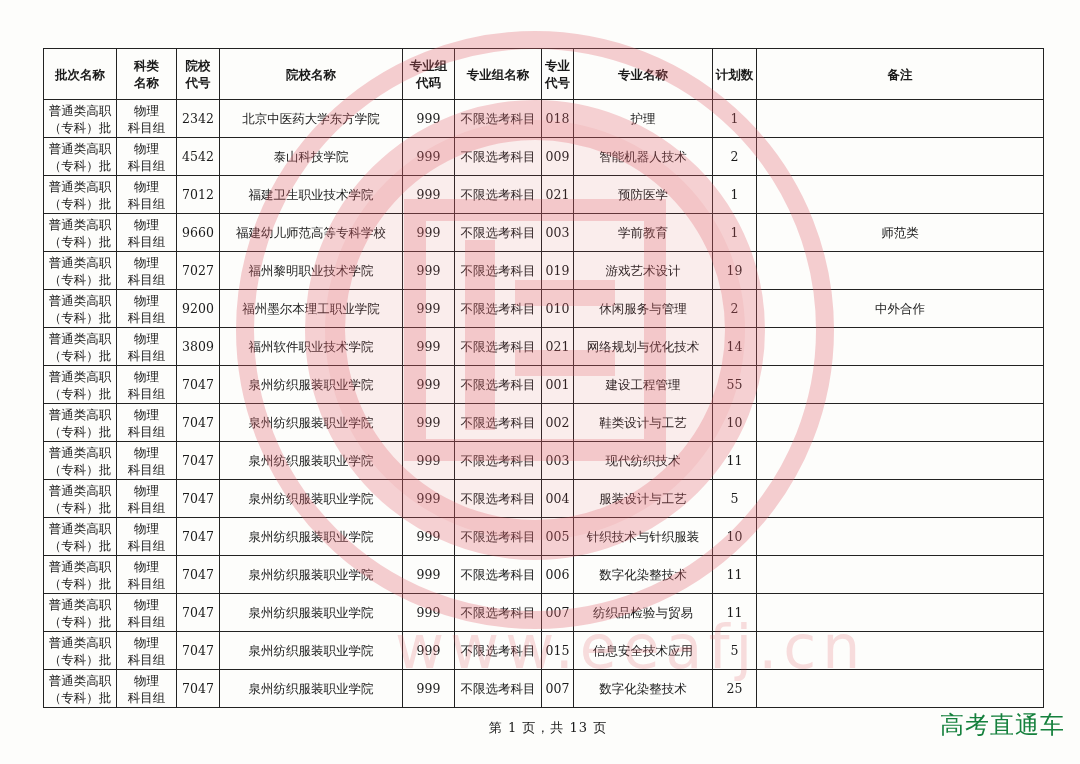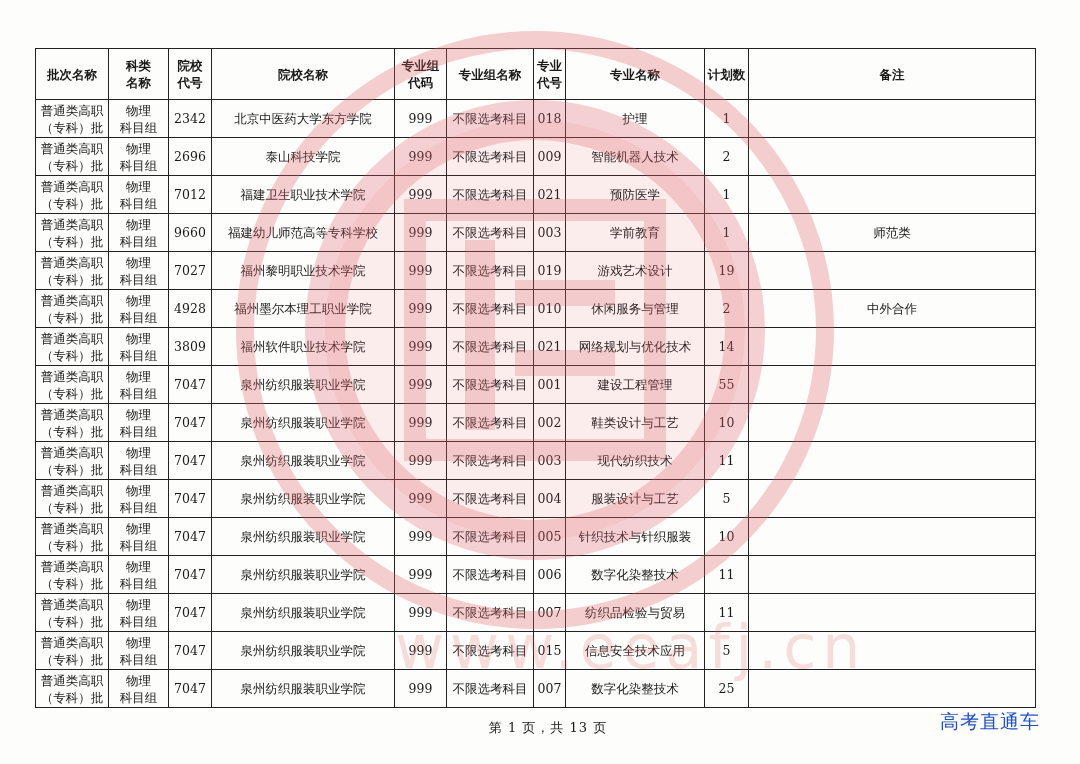--- a/index.html
+++ b/index.html
@@ -38,20 +38,21 @@
     .sheet {
       position: absolute;
       left: 35px;
       top: 48px;
       z-index: 1;
     }
     table.plan {
       border-collapse: collapse;
       table-layout: fixed;
       width: 1000px;
+      margin-left: 8px;
     }
     table.plan th, table.plan td {
       border: 1.6px solid #222;
       padding: 0;
       height: 37px;
       font-size: 12.5px;
       line-height: 17px;
       text-align: center;
       vertical-align: middle;
       overflow: hidden;
@@ -76,22 +77,22 @@
       text-align: center;
       font-size: 13px;
       letter-spacing: 1px;
       z-index: 3;
     }
     .brand {
       position: absolute;
       left: 940px;
       top: 709px;
       font-family: "DejaVu Sans", "Liberation Sans", sans-serif;
-      font-size: 19px;
-      color: #1d4ed8;
+      font-size: 24px;
+      color: #15803d;
       letter-spacing: 1px;
       z-index: 3;
     }
   </style>
 </head>
 <body>
 
 <svg class="watermark" viewBox="0 0 620 620">
   <circle cx="310" cy="310" r="290" fill="none" stroke="rgba(226,95,105,0.30)" stroke-width="18"></circle>
   <circle cx="310" cy="310" r="210" fill="rgba(226,95,105,0.10)" stroke="rgba(226,95,105,0.28)" stroke-width="40"></circle>
@@ -164,21 +165,21 @@
 
   <tr>
     <td>
             <span class="two-line">普通类高职</span>
             <span class="two-line">（专科）批</span>
           </td>
     <td>
             <span class="two-line">物理</span>
             <span class="two-line">科目组</span>
           </td>
-    <td class="num">2696</td>
+    <td class="num">4542</td>
     <td class="left">泰山科技学院</td>
     <td class="num right">999</td>
     <td class="left">不限选考科目</td>
     <td class="num">009</td>
     <td class="left">智能机器人技术</td>
     <td class="num">2</td>
     <td class="left"></td>
   </tr>
 
   <tr>
@@ -240,21 +241,21 @@
 
   <tr>
     <td>
             <span class="two-line">普通类高职</span>
             <span class="two-line">（专科）批</span>
           </td>
     <td>
             <span class="two-line">物理</span>
             <span class="two-line">科目组</span>
           </td>
-    <td class="num">4928</td>
+    <td class="num">9200</td>
     <td class="left">福州墨尔本理工职业学院</td>
     <td class="num right">999</td>
     <td class="left">不限选考科目</td>
     <td class="num">010</td>
     <td class="left">休闲服务与管理</td>
     <td class="num">2</td>
     <td class="left">中外合作</td>
   </tr>
 
   <tr>

